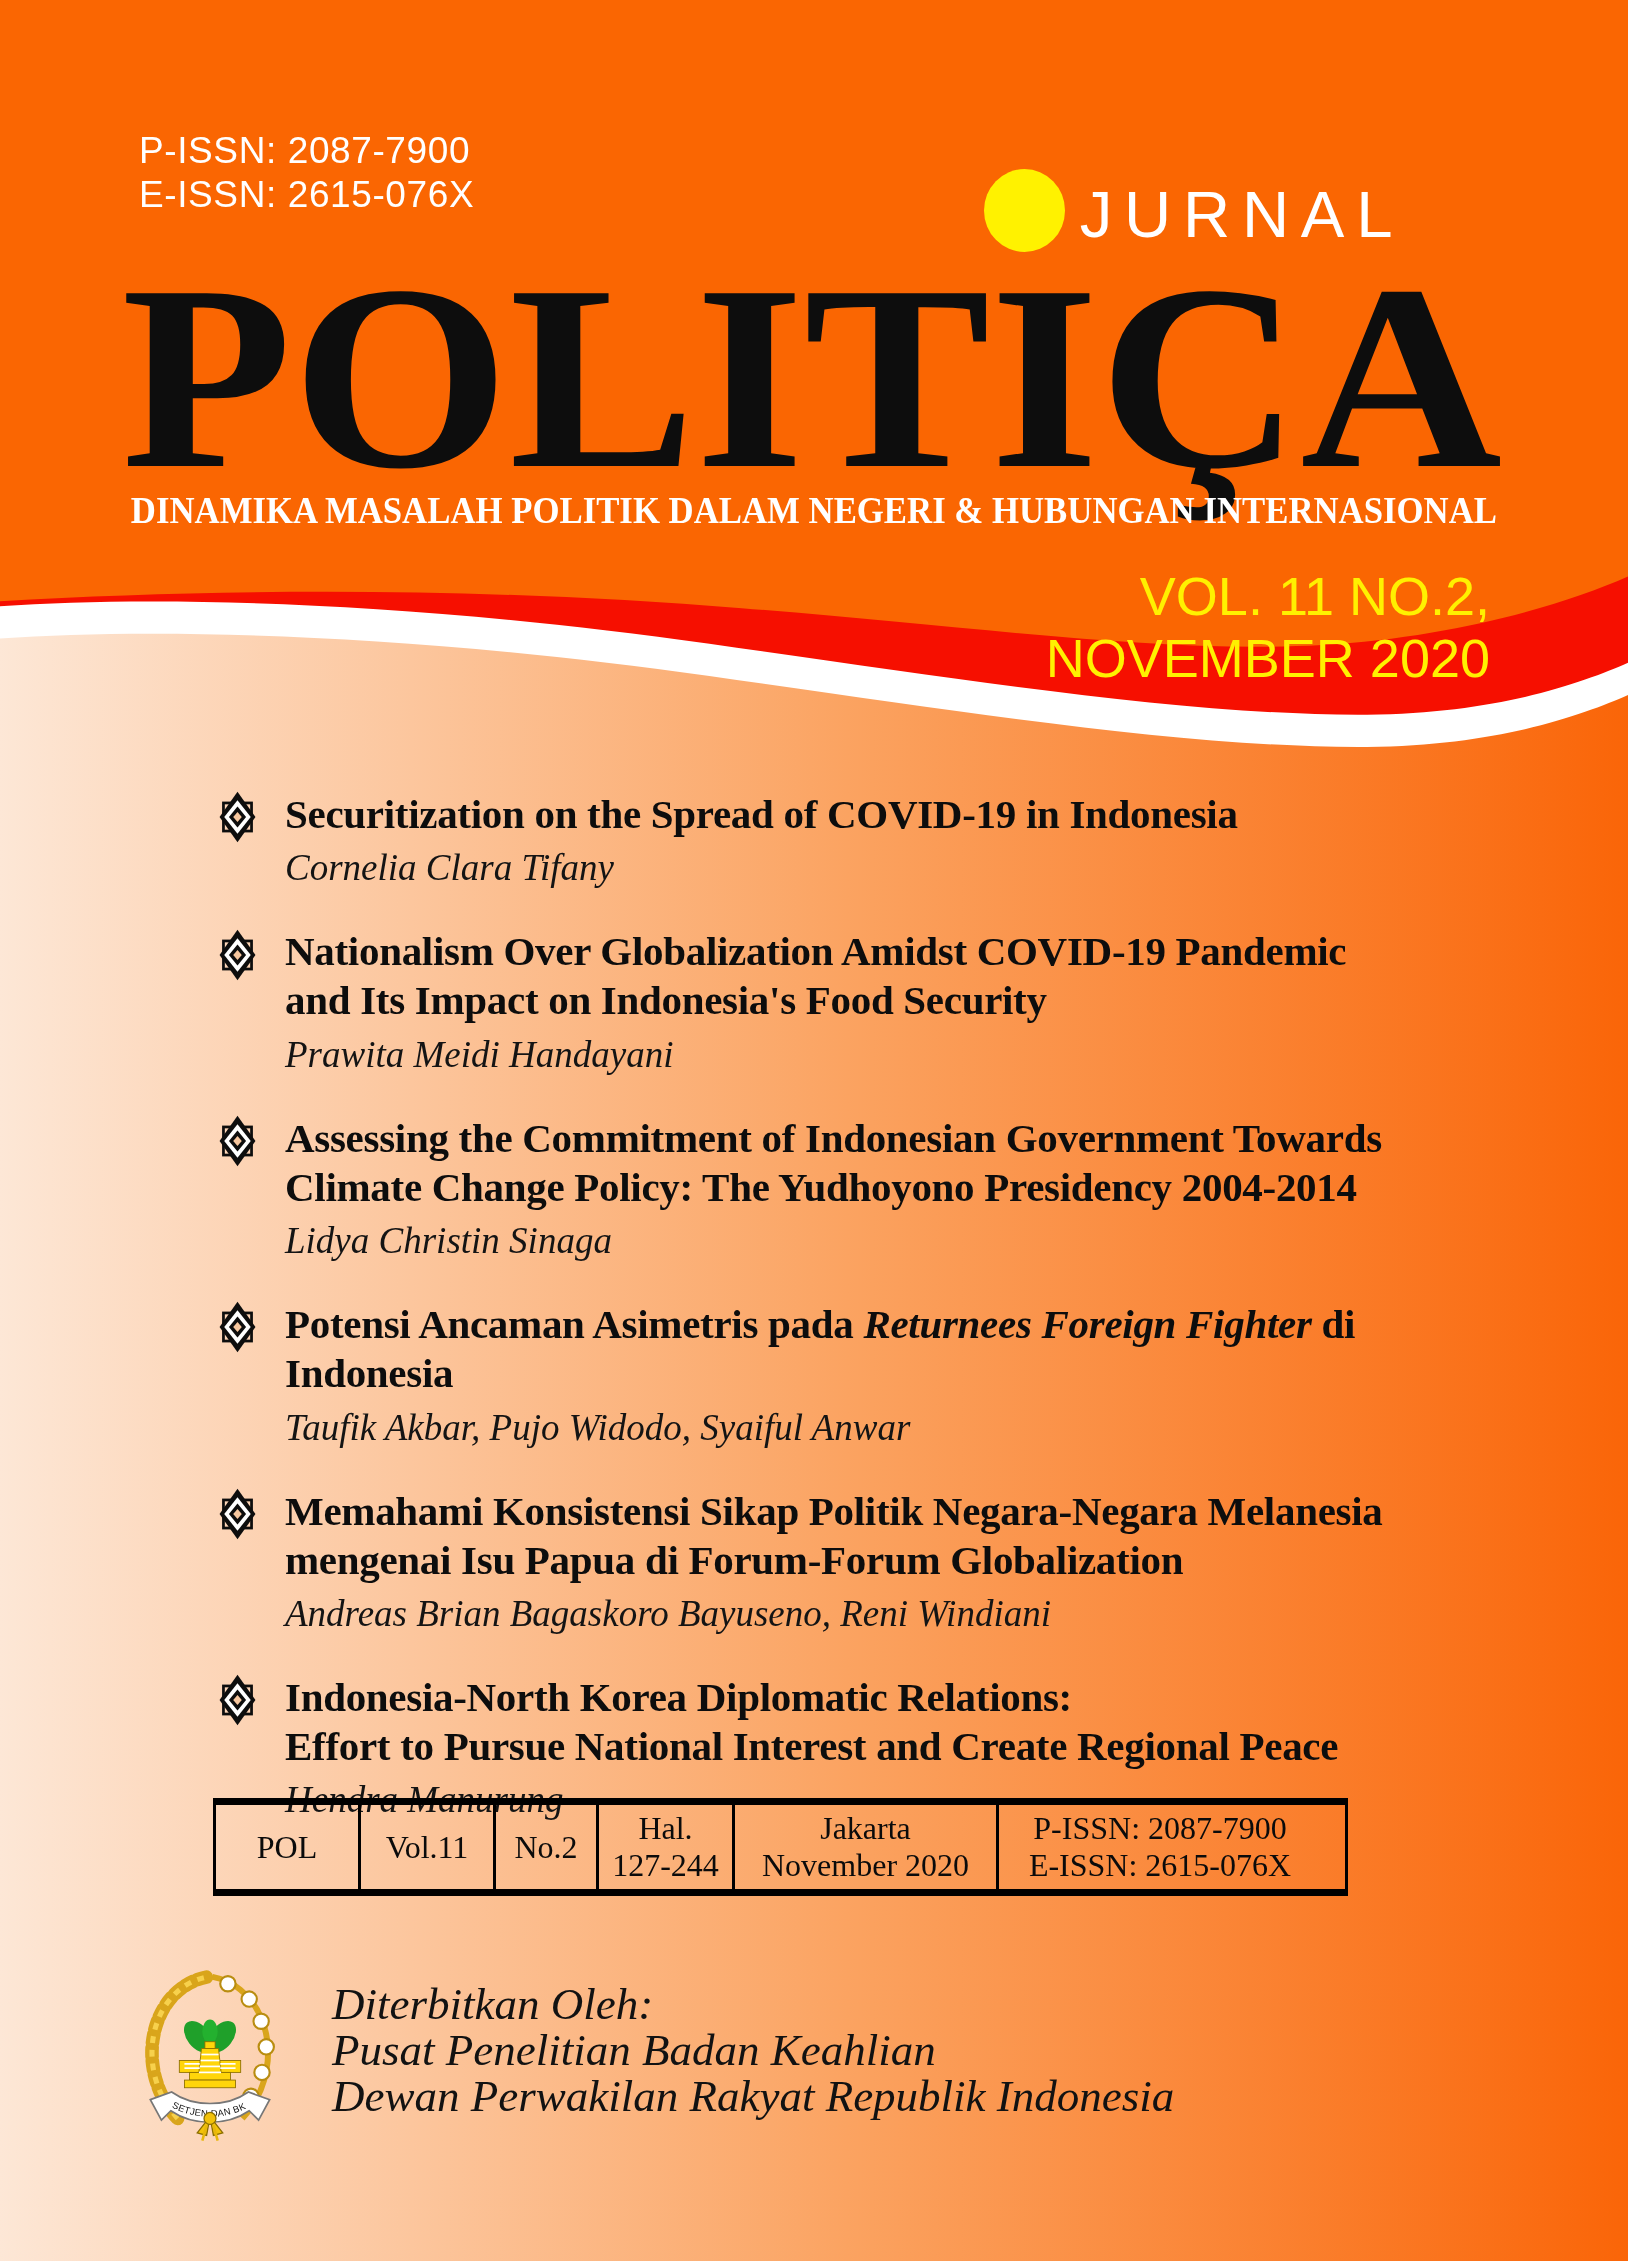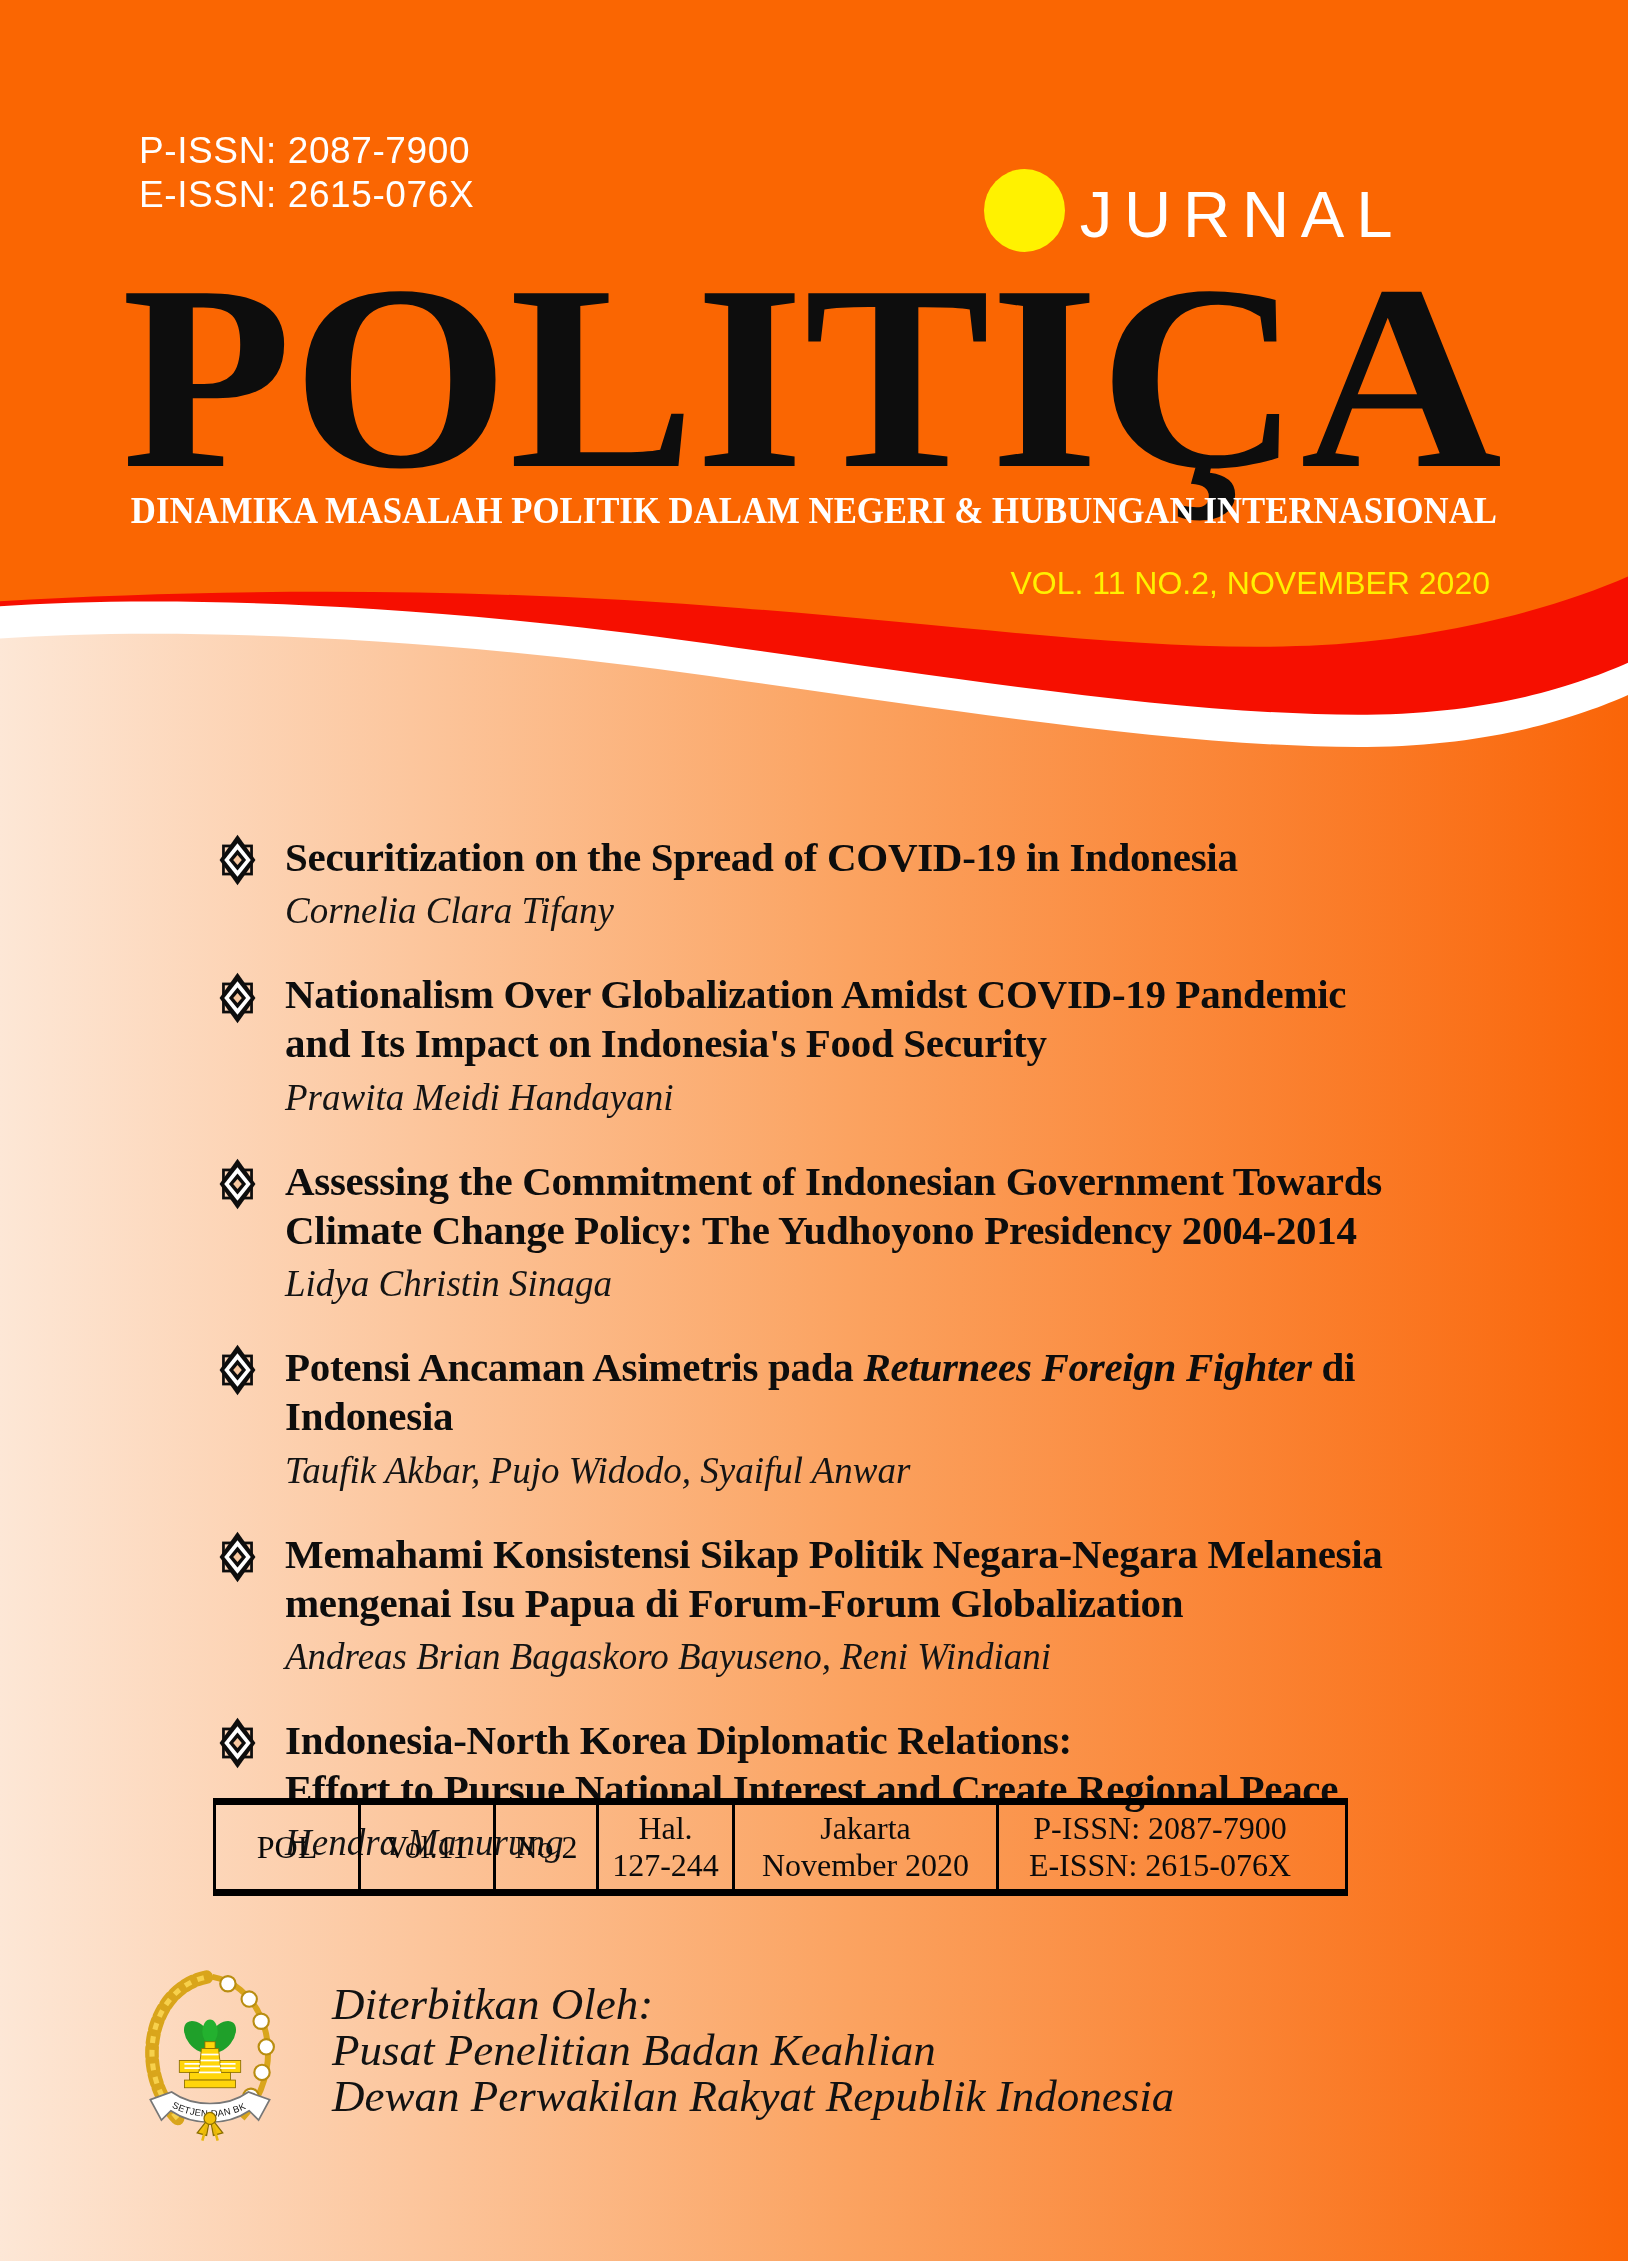--- a/index.html
+++ b/index.html
@@ -21,23 +21,23 @@
     position:absolute;left:984px;top:169px;width:81px;height:83px;
     border-radius:50%;background:#fff200;
   }
   .jurnal-svg{position:absolute;left:1078px;top:179px;width:335px;height:72px;overflow:visible;}
   .title-svg{position:absolute;left:120px;top:271px;width:1388px;height:251px;overflow:visible;}
   .subtitle-svg{position:absolute;left:129px;top:484px;width:1373px;height:54px;overflow:visible;}
   .edition{
     position:absolute;left:832px;top:565px;width:658px;
     text-align:right;color:#fff100;
     font-family:"Liberation Sans","DejaVu Sans",sans-serif;
-    font-size:32px;font-weight:400;z-index:5;
-  }
-  .articles{position:absolute;left:218px;top:833px;width:1267px;}
+    font-size:54px;font-weight:400;z-index:5;
+  }
+  .articles{position:absolute;left:218px;top:790px;width:1267px;}
   .article{display:flex;align-items:flex-start;margin-bottom:37px;}
   .orn{width:39px;height:52px;flex:0 0 39px;margin-right:28px;margin-top:1.3px;}
   .atext{flex:1;}
   .atitle{
     font-size:41px;font-weight:bold;color:#0d0d0d;
     line-height:49px;letter-spacing:-0.3px;
   }
   .atitle .it{font-style:italic;}
   .aauthor{
     font-size:37px;font-style:italic;color:#141414;

